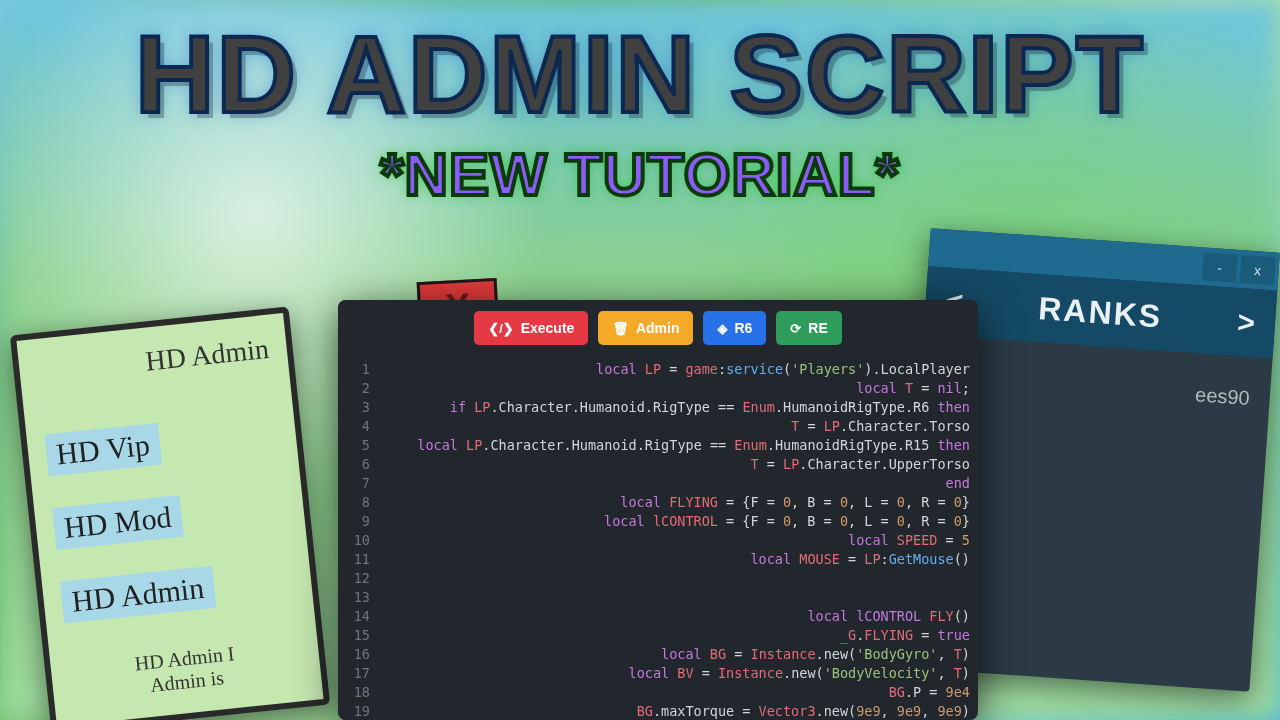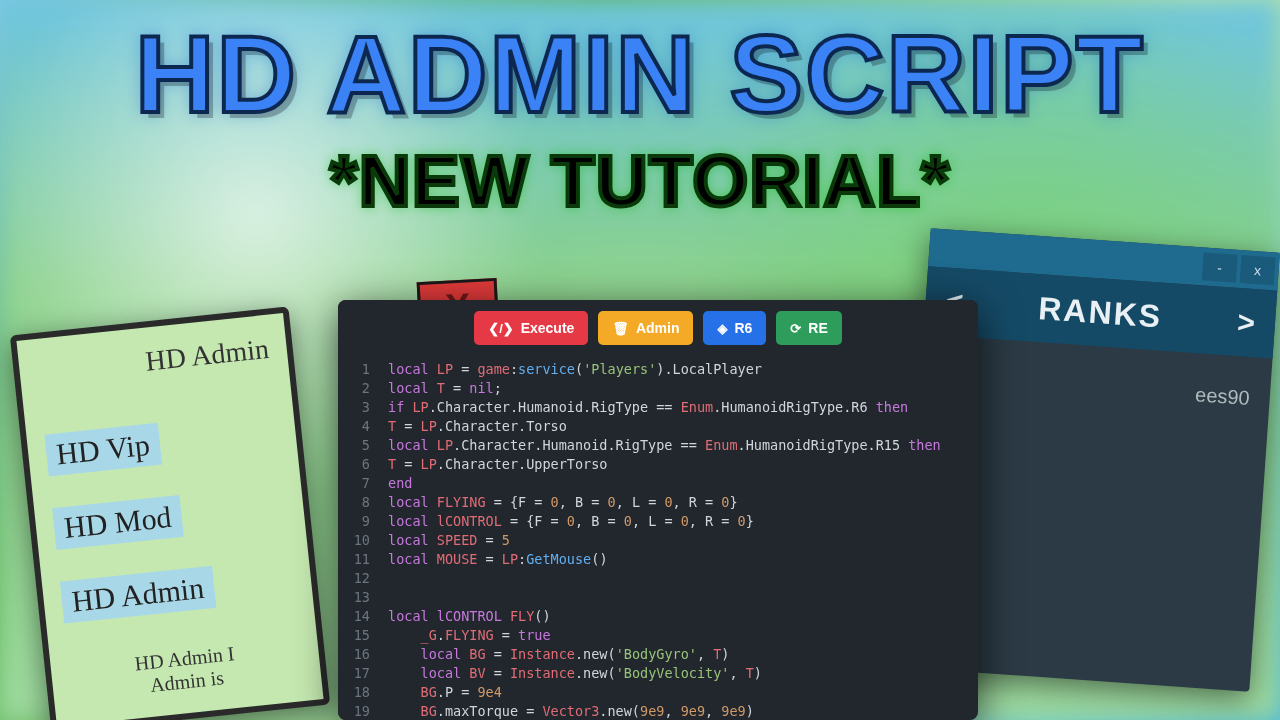--- a/index.html
+++ b/index.html
@@ -23,38 +23,38 @@
 }
 
 .title-main {
   position: absolute;
   top: 10px;
   left: 50%;
   transform: translateX(-50%);
   font-size: 110px;
   font-weight: 900;
   letter-spacing: 2px;
-  color: #3b82f6;
+  color: #404040;
   -webkit-text-stroke: 4px #0d2850;
   text-shadow: 0 0 0 #0d2850, 6px 6px 0 rgba(0,0,0,0.25);
   white-space: nowrap;
   font-family: 'Arial Black', sans-serif;
   z-index: 5;
   filter: drop-shadow(0 0 8px rgba(0,80,200,0.3));
 }
 
 .title-sub {
   position: absolute;
   top: 140px;
   left: 50%;
   transform: translateX(-50%);
-  font-size: 72px;
+  font-size: 60px;
   font-weight: 900;
   letter-spacing: 1px;
-  color: #000000;
+  color: #8b5cf6;
   -webkit-text-stroke: 4px #0a3a0a;
   white-space: nowrap;
   font-family: 'Arial Black', sans-serif;
   z-index: 5;
   filter: drop-shadow(0 0 6px rgba(0,180,0,0.4));
 }
 
 
 .admin-panel {
   position: absolute;
@@ -224,20 +224,21 @@
   background: #22272e;
   color: #6b7580;
   text-align: right;
   padding: 4px 10px 4px 4px;
 }
 .code {
   flex: 1;
   padding: 4px 8px;
   color: #cfd6dc;
   white-space: pre;
+  text-align: right;
 }
 .k-local   { color: #c678dd; }
 .k-ctrl    { color: #c678dd; }
 .k-ident   { color: #e06c75; }
 .k-func    { color: #61afef; }
 .k-str     { color: #98c379; }
 .k-num     { color: #d19a66; }
 </style>
 </head>
 <body>

